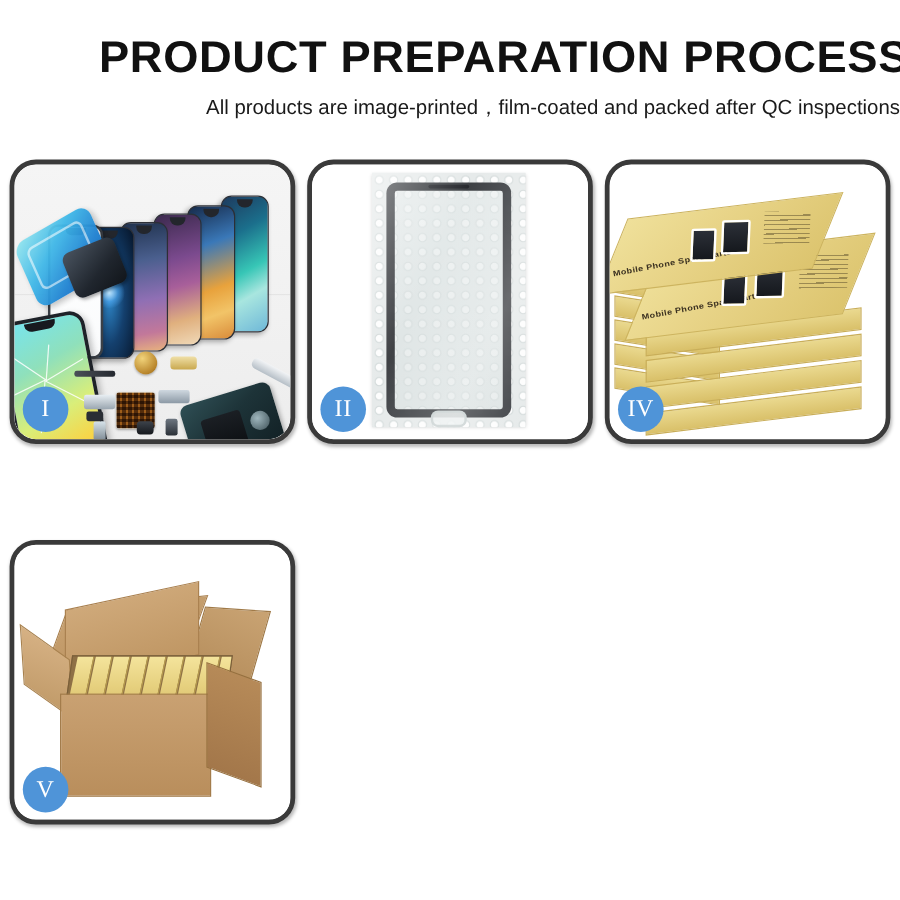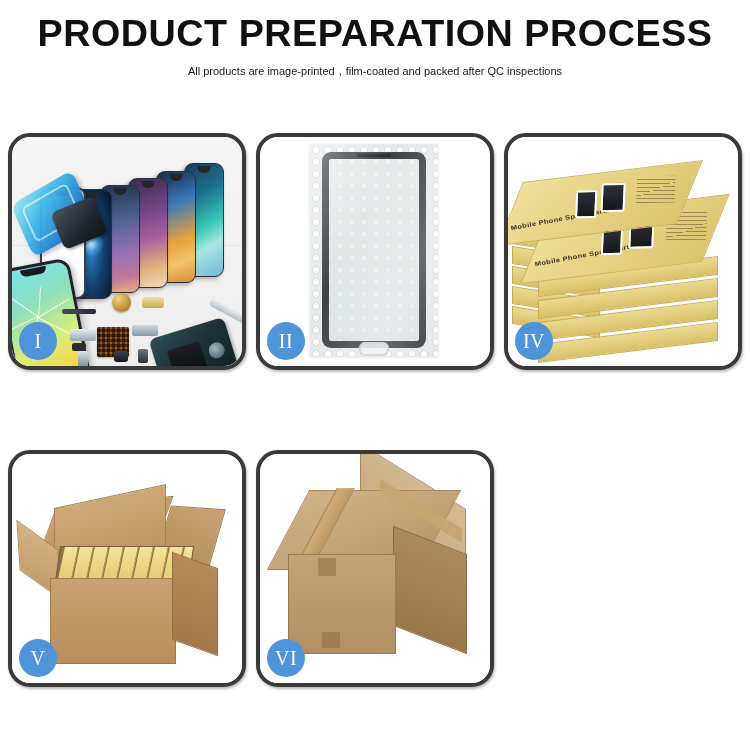--- a/index.html
+++ b/index.html
@@ -10,37 +10,37 @@
   body {
     width: 750px;
     height: 750px;
     font-family: "Liberation Sans", sans-serif;
     overflow: hidden;
     position: relative;
   }
 
   
   #header {
-    text-align: center;
-    padding-top: 15px;
+    text-align: right;
+    padding-top: 29px;
   }
   #page-title {
     font-family: "Liberation Sans", sans-serif;
     font-size: 37px;
     font-weight: bold;
     letter-spacing: 0.5px;
     color: #111111;
     line-height: 1.05;
     margin: 0;
     white-space: nowrap;
     transform: scaleX(1.02);
   }
   #page-subtitle {
     font-family: "Liberation Sans", sans-serif;
-    font-size: 11px;
+    font-size: 17px;
     font-weight: normal;
     color: #1a1a1a;
     margin: 10px 0 0 0;
     white-space: nowrap;
   }
 
   
   #grid {
     position: absolute;
     left: 8px;
@@ -575,28 +575,14 @@
         <div class="c5-prod" style="left:107px;"></div>
         <div class="c5-prod" style="left:122px;"></div>
       </div>
 
       <div class="c5-body"></div>
       <div class="c5-bodyR"></div>
     </div>
     <div class="badge">V</div>
   </div>
 
-  <div class="cell">
-    <div class="photo">
-      <div class="c6-bg"></div>
-      <div class="c6-topR"></div>
-      <div class="c6-top"></div>
-      <div class="c6-tape"></div>
-      <div class="c6-tapeR"></div>
-      <div class="c6-side"></div>
-      <div class="c6-front"></div>
-      <div class="c6-tab" style="left:58px; top:104px; width:18px; height:18px;"></div>
-      <div class="c6-tab" style="left:62px; top:178px; width:18px; height:16px;"></div>
-    </div>
-    <div class="badge">VI</div>
-  </div>
 
 </div>
 
 </body></html>

